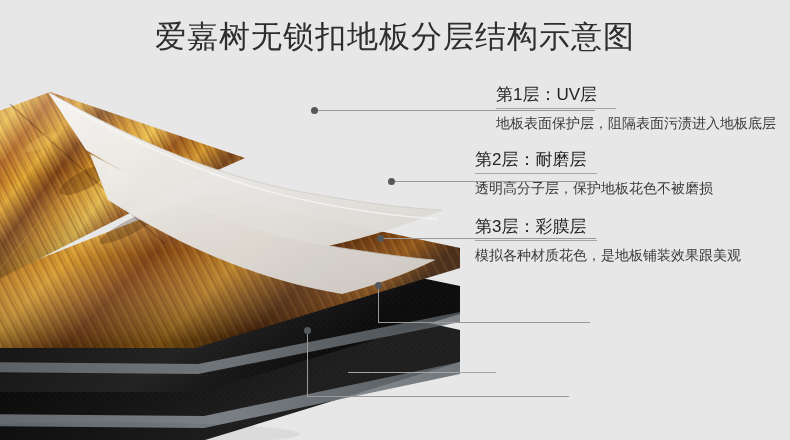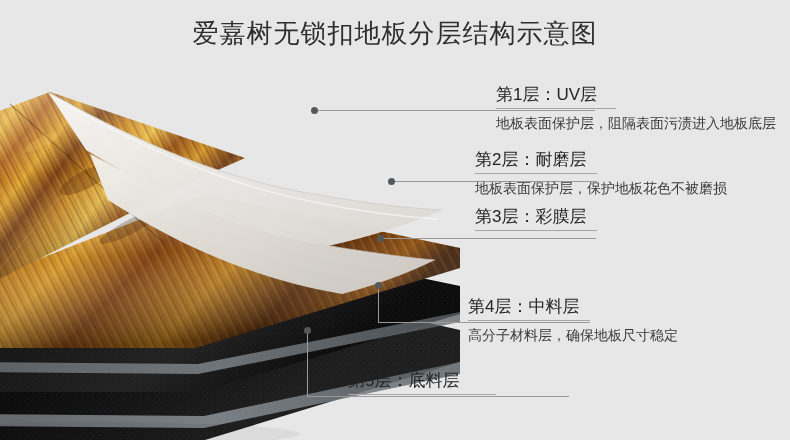--- a/index.html
+++ b/index.html
@@ -17,21 +17,21 @@
   }
 
   
   #title {
     position: absolute;
     left: 0;
     top: 16px;
     width: 790px;
     text-align: center;
     font-family: "Liberation Serif", "DejaVu Serif", serif;
-    font-size: 26px;
+    font-size: 31px;
     letter-spacing: 1px;
     color: #2e2e2e;
     white-space: nowrap;
   }
 
   
   #illustration {
     position: absolute;
     left: -10px;
     top: 62px;
@@ -255,32 +255,27 @@
 
   <div class="callout" style="left:496px; top:84px; width:312px;">
     <div class="c-title">第1层：UV层</div>
     <div class="c-rule" style="width:120px;"></div>
     <div class="c-desc">地板表面保护层，阻隔表面污渍进入地板底层</div>
   </div>
 
   <div class="callout" style="left:475px; top:149px; width:312px;">
     <div class="c-title">第2层：耐磨层</div>
     <div class="c-rule" style="width:122px;"></div>
-    <div class="c-desc">地板表面保护层，保护地板花色不被磨损</div>
-  </div>
-
-  <div class="callout" style="left:475px; top:206px; width:312px;">
+    <div class="c-desc">透明高分子层，保护地板花色不被磨损</div>
+  </div>
+
+  <div class="callout" style="left:475px; top:216px; width:312px;">
     <div class="c-title">第3层：彩膜层</div>
     <div class="c-rule" style="width:122px;"></div>
-  </div>
-
-  <div class="callout" style="left:468px; top:296px; width:318px;">
-    <div class="c-title">第4层：中料层</div>
-    <div class="c-rule" style="width:122px;"></div>
-    <div class="c-desc">高分子材料层，确保地板尺寸稳定</div>
-  </div>
+    <div class="c-desc">模拟各种材质花色，是地板铺装效果跟美观</div>
+  </div>
+
 
   <div class="callout" style="left:348px; top:370px; width:430px;">
-    <div class="c-title">第5层：底料层</div>
     <div class="c-rule" style="width:148px;"></div>
   </div>
 
 </div>
 
 </body></html>

